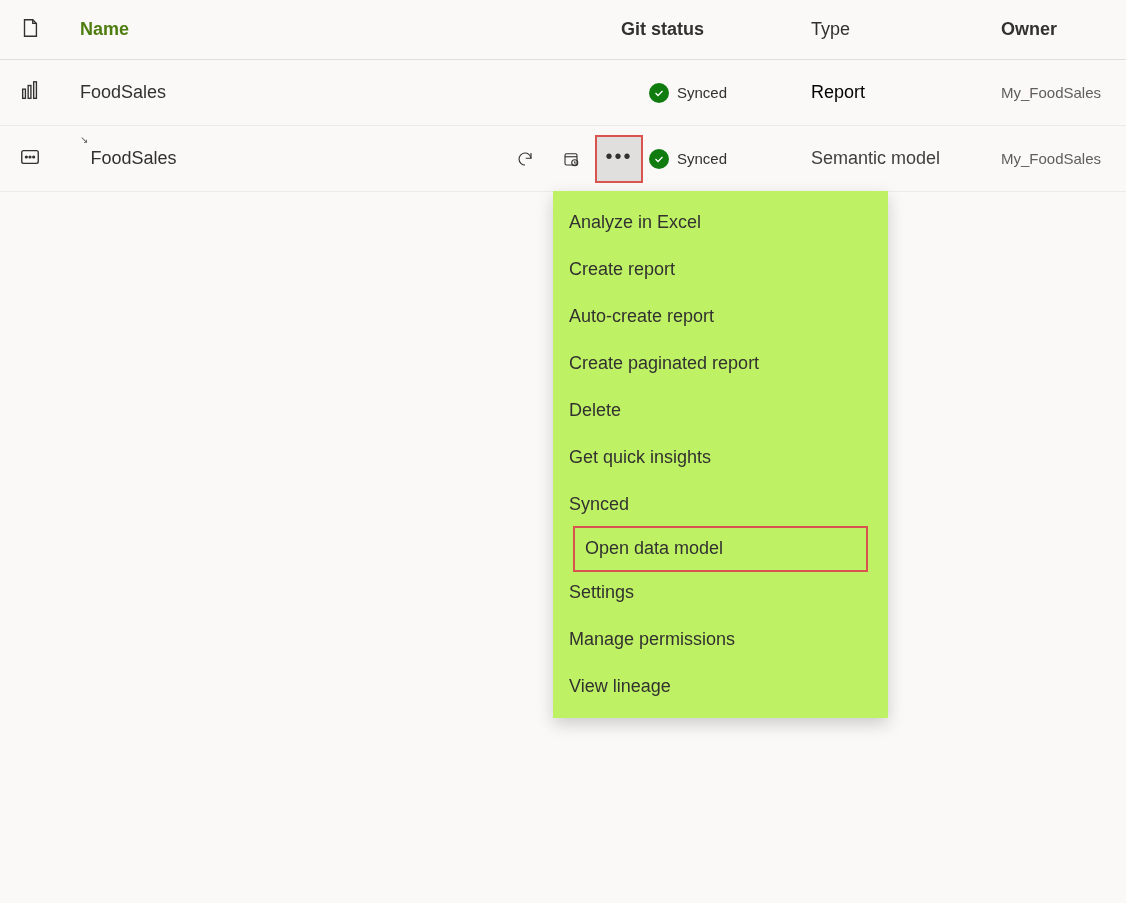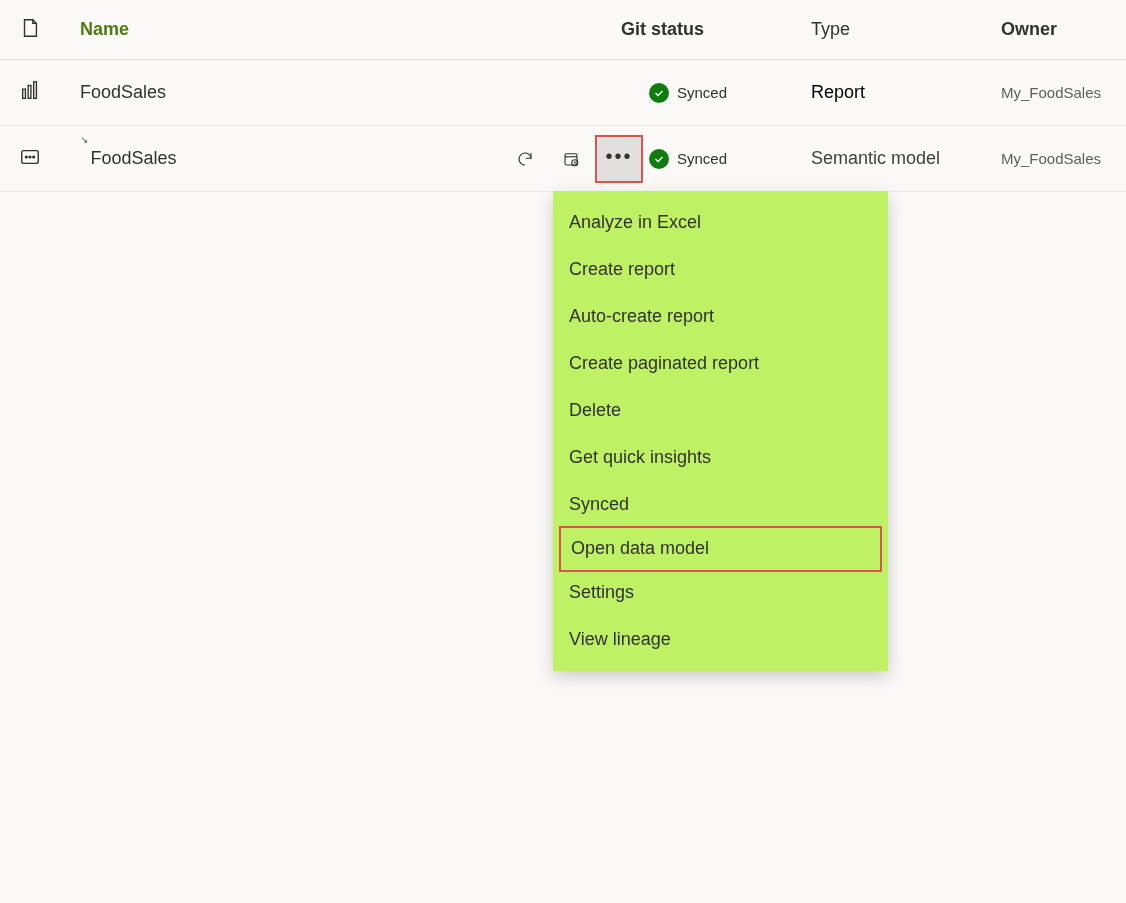--- a/index.html
+++ b/index.html
@@ -77,21 +77,21 @@
       z-index: 100;
     }
     .context-menu .menu-item {
       padding: 13px 16px;
       font-size: 18px;
       color: #323130;
       cursor: pointer;
     }
     .context-menu .menu-item.highlighted {
       border: 2.5px solid #d9534f;
-      margin: -2.5px 6px;
+      margin: -2.5px 20px;
       padding: 10.5px 10px;
     }
 
     .link-indicator {
       font-size: 10px;
       color: #605e5c;
       align-self: flex-start;
       margin-top: -14px;
       margin-right: -2px;
     }
@@ -192,14 +192,15 @@
 <div class="context-menu">
   <div class="menu-item">Analyze in Excel</div>
   <div class="menu-item">Create report</div>
   <div class="menu-item">Auto-create report</div>
   <div class="menu-item">Create paginated report</div>
   <div class="menu-item">Delete</div>
   <div class="menu-item">Get quick insights</div>
   <div class="menu-item">Synced</div>
   <div class="menu-item highlighted">Open data model</div>
   <div class="menu-item">Settings</div>
+  <div class="menu-item">Manage permissions</div>
   <div class="menu-item">View lineage</div>
 </div>
 
 </body></html>

